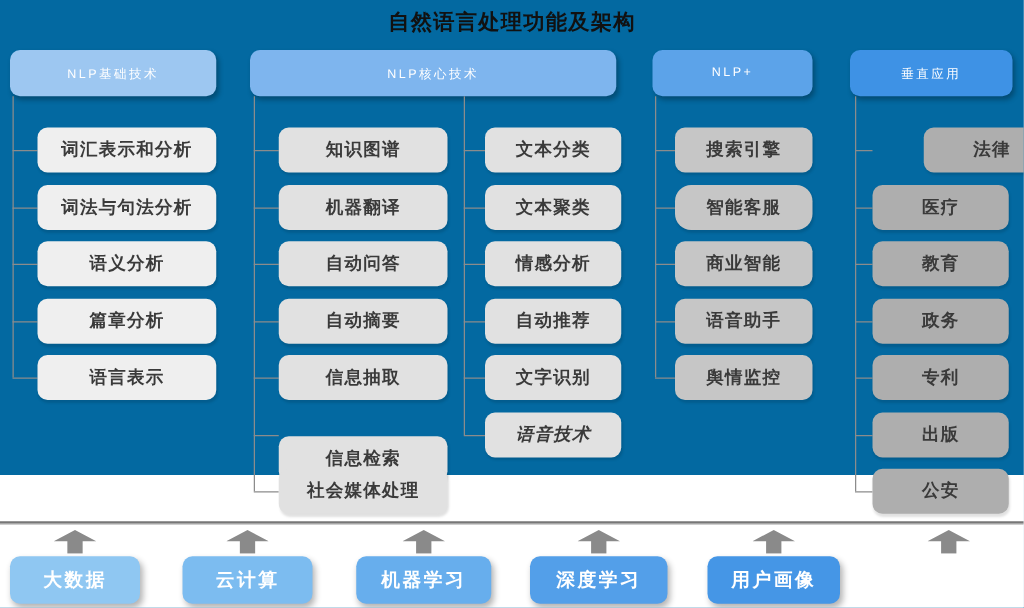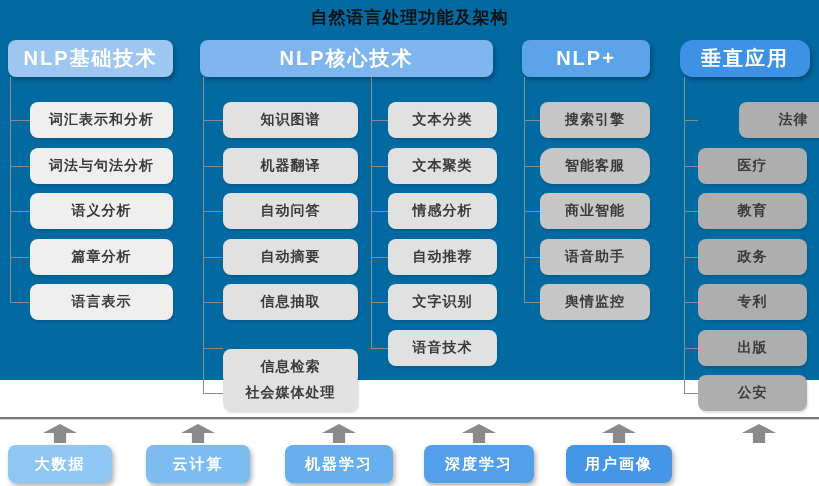--- a/index.html
+++ b/index.html
@@ -1,22 +1,22 @@
 <!DOCTYPE html>
 <html><head>
 <meta charset="utf-8">
 <style>
   html,body{margin:0;padding:0;background:#ffffff;}
   body{width:819px;height:486px;overflow:hidden;font-family:"Liberation Sans",sans-serif;}
   #stage{position:relative;width:819px;height:380px;background:#0369a1;padding-left:44px;}
   .title{position:absolute;top:6px;left:0;width:819px;text-align:center;
          font-size:17px;font-weight:700;color:#111111;letter-spacing:1px;}
   .hdr{position:absolute;top:40px;height:37px;border-radius:8px;color:#ffffff;
-       display:flex;align-items:center;justify-content:center;font-size:20px;
-       font-weight:700;letter-spacing:2px;box-shadow:2px 3px 4px rgba(0,0,0,.28);}
+       display:flex;align-items:center;justify-content:center;font-size:10px;
+       font-weight:400;letter-spacing:2px;box-shadow:2px 3px 4px rgba(0,0,0,.28);}
   .node{position:absolute;height:36px;border-radius:8px;display:flex;align-items:center;
         justify-content:center;font-size:14px;font-weight:700;color:#3a3a3a;
         letter-spacing:1px;box-shadow:1px 2px 2px rgba(0,0,0,.12);}
   .trunk{position:absolute;width:1px;}
   .tick{position:absolute;height:1px;}
   .sep{position:absolute;left:0;width:819px;}
   .arrow{position:absolute;top:424px;width:34px;height:19px;
          clip-path:polygon(50% 0,100% 47%,68% 47%,68% 100%,32% 100%,32% 47%,0 47%);}
   .fnode{position:absolute;top:445px;height:38px;border-radius:8px;color:#ffffff;
          display:flex;align-items:center;justify-content:center;font-size:15px;
@@ -61,34 +61,34 @@
     <div class="node" style="left: 388px; top: 102px; width: 109px; background: rgb(225, 225, 225);">文本分类</div>
     <div class="tick" style="left: 371px; top: 165.5px; width: 17px; background: rgb(140, 140, 140);"></div>
     <div class="node" style="left: 388px; top: 147.5px; width: 109px; background: rgb(225, 225, 225);">文本聚类</div>
     <div class="tick" style="left: 371px; top: 211px; width: 17px; background: rgb(140, 140, 140);"></div>
     <div class="node" style="left: 388px; top: 193px; width: 109px; background: rgb(225, 225, 225);">情感分析</div>
     <div class="tick" style="left: 371px; top: 256.5px; width: 17px; background: rgb(140, 140, 140);"></div>
     <div class="node" style="left: 388px; top: 238.5px; width: 109px; background: rgb(225, 225, 225);">自动推荐</div>
     <div class="tick" style="left: 371px; top: 302px; width: 17px; background: rgb(140, 140, 140);"></div>
     <div class="node" style="left: 388px; top: 284px; width: 109px; background: rgb(225, 225, 225);">文字识别</div>
     <div class="tick" style="left: 371px; top: 347.5px; width: 17px; background: rgb(140, 140, 140);"></div>
-    <div class="node" style="left: 388px; top: 329.5px; width: 109px; background: rgb(225, 225, 225);">语音技术</div>
+    <div class="node" style="left: 388px; top: 329.5px; width: 109px; background: rgb(225, 225, 225); font-style: italic;">语音技术</div>
     <div class="hdr" style="left: 522px; width: 128px; background: rgb(92, 163, 233);">NLP+</div>
     <div class="trunk" style="left: 524px; top: 77px; height: 225px; background: rgb(140, 140, 140);"></div>
     <div class="tick" style="left: 524px; top: 120px; width: 16px; background: rgb(140, 140, 140);"></div>
     <div class="node" style="left: 540px; top: 102px; width: 110px; background: rgb(198, 198, 198);">搜索引擎</div>
     <div class="tick" style="left: 524px; top: 165.5px; width: 16px; background: rgb(140, 140, 140);"></div>
     <div class="node" style="left: 540px; top: 147.5px; width: 110px; background: rgb(198, 198, 198); border-radius: 13px;">智能客服</div>
     <div class="tick" style="left: 524px; top: 211px; width: 16px; background: rgb(140, 140, 140);"></div>
     <div class="node" style="left: 540px; top: 193px; width: 110px; background: rgb(198, 198, 198);">商业智能</div>
     <div class="tick" style="left: 524px; top: 256.5px; width: 16px; background: rgb(140, 140, 140);"></div>
     <div class="node" style="left: 540px; top: 238.5px; width: 110px; background: rgb(198, 198, 198);">语音助手</div>
     <div class="tick" style="left: 524px; top: 302px; width: 16px; background: rgb(140, 140, 140);"></div>
     <div class="node" style="left: 540px; top: 284px; width: 110px; background: rgb(198, 198, 198);">舆情监控</div>
-    <div class="hdr" style="left: 680px; width: 130px; background: rgb(62, 146, 229); border-radius: 13px;">垂直应用</div>
+    <div class="hdr" style="left: 680px; width: 130px; background: rgb(62, 146, 229);">垂直应用</div>
     <div class="trunk" style="left: 684px; top: 77px; height: 316px; background: rgb(140, 140, 140);"></div>
     <div class="tick" style="left: 684px; top: 120px; width: 14px; background: rgb(140, 140, 140);"></div>
     <div class="node" style="left: 698px; top: 102px; width: 109px; background: rgb(174, 174, 174); margin-left: 41px;">法律</div>
     <div class="tick" style="left: 684px; top: 165.5px; width: 14px; background: rgb(140, 140, 140);"></div>
     <div class="node" style="left: 698px; top: 147.5px; width: 109px; background: rgb(174, 174, 174);">医疗</div>
     <div class="tick" style="left: 684px; top: 211px; width: 14px; background: rgb(140, 140, 140);"></div>
     <div class="node" style="left: 698px; top: 193px; width: 109px; background: rgb(174, 174, 174);">教育</div>
     <div class="tick" style="left: 684px; top: 256.5px; width: 14px; background: rgb(140, 140, 140);"></div>
     <div class="node" style="left: 698px; top: 238.5px; width: 109px; background: rgb(174, 174, 174);">政务</div>
     <div class="tick" style="left: 684px; top: 302px; width: 14px; background: rgb(140, 140, 140);"></div>

